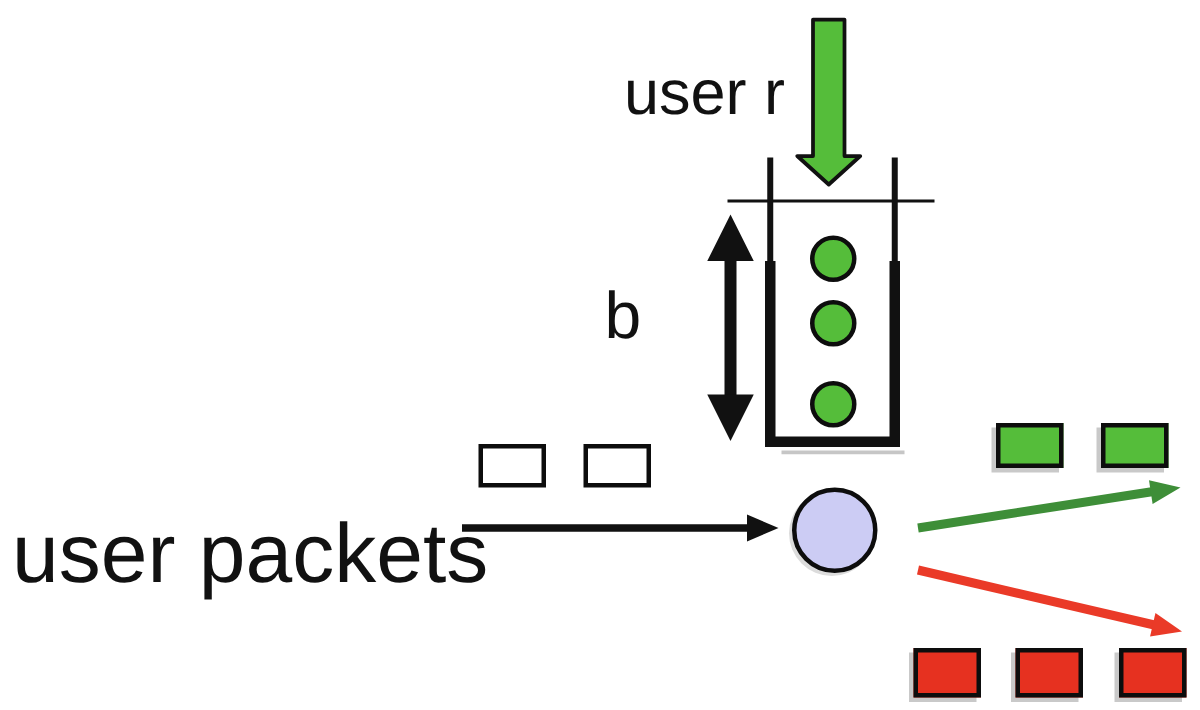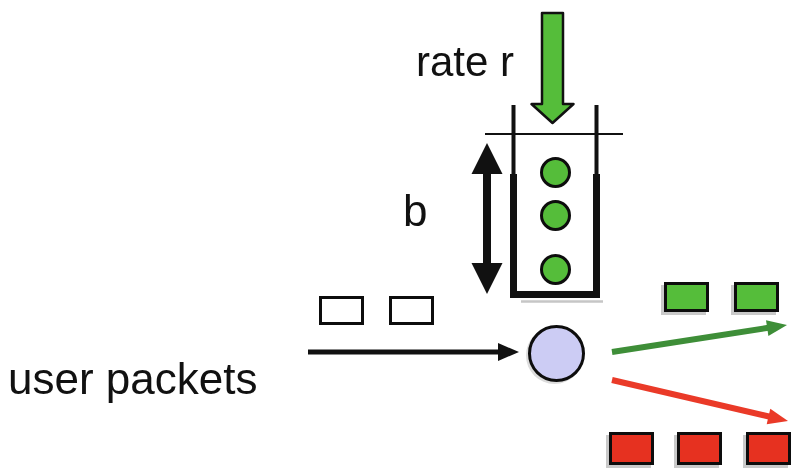--- a/index.html
+++ b/index.html
@@ -17,21 +17,21 @@
     width: 800px; height: 473px;
   }
   .label {
     position: absolute;
     color: #111;
     line-height: 1;
     white-space: nowrap;
   }
   .label-rate  { left: 416px; top: 41px;  font-size: 42px; }
   .label-depth { left: 403px; top: 189px; font-size: 44px; }
-  .label-input { left: 8px;   top: 341px; font-size: 44px; margin-top: 16px; }
+  .label-input { left: 8px;   top: 341px; font-size: 56px; }
 
   .packet {
     position: absolute;
     box-sizing: border-box;
     border: 3px solid #0d0d0d;
   }
   .packet.shadowed { box-shadow: -3px 3px 0 #c9c9c9; }
 
   .pkt-white-1 { left: 319px; top: 296px; width: 45px; height: 29px; }
   .pkt-white-2 { left: 389px; top: 296px; width: 45px; height: 29px; }
@@ -95,21 +95,21 @@
       <path d="M612,352 L770,327.5" stroke-width="6" style="stroke: rgb(62, 142, 56);"></path>
       <polygon points="787,325 766,320.2 768.4,336" style="fill: rgb(62, 142, 56);"></polygon>
     </g>
 
     <g>
       <path d="M612,380 L771,417" stroke-width="6" style="stroke: rgb(234, 58, 40);"></path>
       <polygon points="788,421 770.3,408.7 766.7,424.3" style="fill: rgb(234, 58, 40);"></polygon>
     </g>
   </svg>
 
-  <div class="label label-rate" style="color: rgb(17, 17, 17);">rate r</div>
+  <div class="label label-rate" style="color: rgb(17, 17, 17);">user r</div>
   <div class="label label-depth" style="color: rgb(17, 17, 17);">b</div>
   <div class="label label-input" style="color: rgb(17, 17, 17);">user packets</div>
 
   <div class="token token-1" style="background-color: rgb(85, 189, 58);"></div>
   <div class="token token-2" style="background-color: rgb(85, 189, 58);"></div>
   <div class="token token-3" style="background-color: rgb(85, 189, 58);"></div>
 
   <div class="packet pkt-white-1" style="background-color: rgb(255, 255, 255);"></div>
   <div class="packet pkt-white-2" style="background-color: rgb(255, 255, 255);"></div>
 

